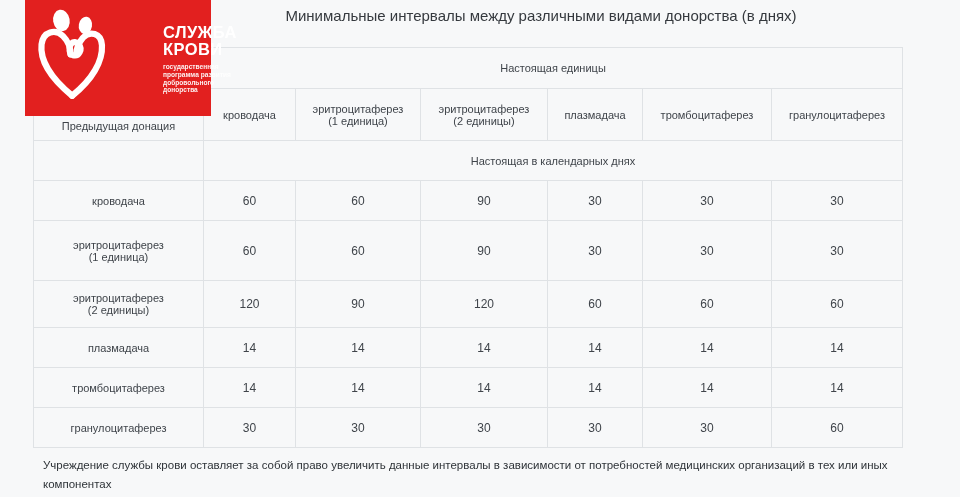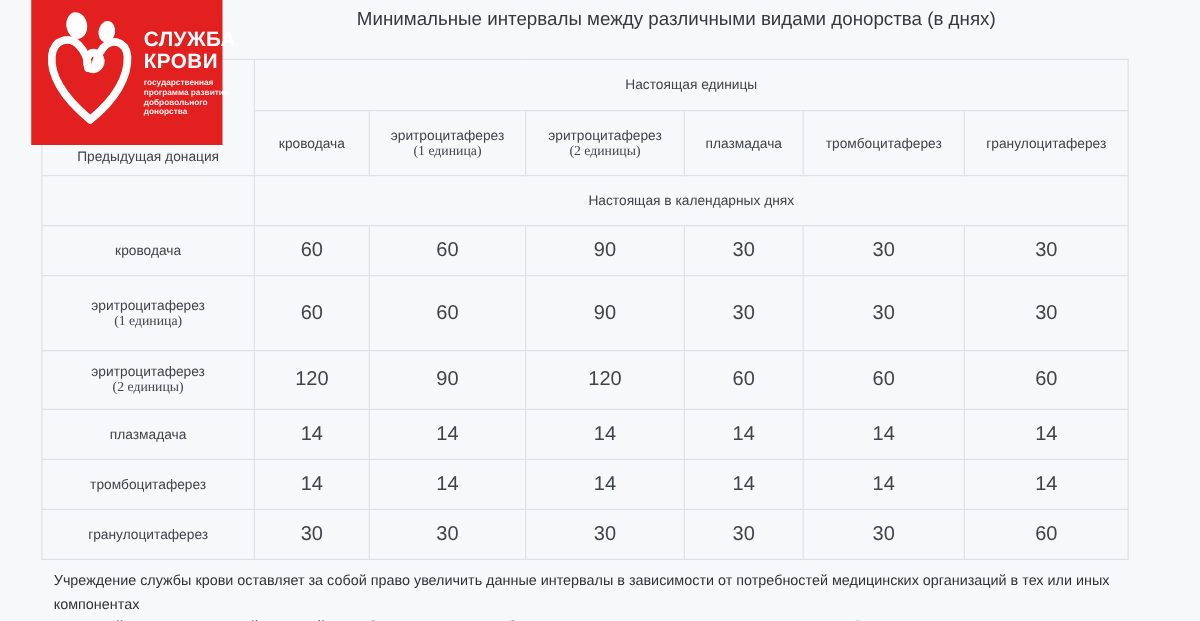--- a/index.html
+++ b/index.html
@@ -18,39 +18,40 @@
   }
 
   .table-wrap { position:absolute; left:33px; top:47px; width:869px; }
   table { border-collapse:collapse; table-layout:fixed; width:869px; }
   td {
     border:1px solid #dfe2e5;
     text-align:center; vertical-align:middle;
     font-size:11px; padding:2px 3px;
     color:#3f444a;
   }
-  td.num { font-size:16px; }
+  td.num { font-size:12px; }
   tr.h41 { height:41px; } tr.h52 { height:52px; } tr.h40 { height:40px; }
   tr.h60 { height:60px; } tr.h47 { height:47px; }
 
   .logo-cell { position:relative; vertical-align:bottom; padding-bottom:8px; }
   .logo {
     position:absolute; left:-9px; top:-48px;
-    width:153px; height:116px;
+    width:186px; height:116px;
     background:#e2201f;
     display:flex; align-items:flex-start;
     box-sizing:border-box; padding:8px 6px 6px 8px;
     cursor:pointer;
+    gap:48px;
   }
   .logo svg { width:80px; height:96px; flex:0 0 auto; }
   .logo-text { margin-left:2px; margin-top:16px; color:#ffffff; text-align:left; }
   .brand { font-size:16.5px; font-weight:bold; line-height:16.5px; letter-spacing:0.4px; }
   .sub { font-size:6.6px; line-height:7.8px; margin-top:6px; font-weight:bold; opacity:0.93; }
 
-  .note { font-size:11px;font-family:Liberation Serif, serif; }
+  .note { font-size:11px; }
 
   .footer {
     position:absolute; left:43px; top:456px; width:900px;
     font-size:11.5px; line-height:18.5px; color:#2e3338;
   }
   .footer a { color:#4a93c8; text-decoration:none; cursor:pointer; }
 </style>
 </head>
 <body>
 

